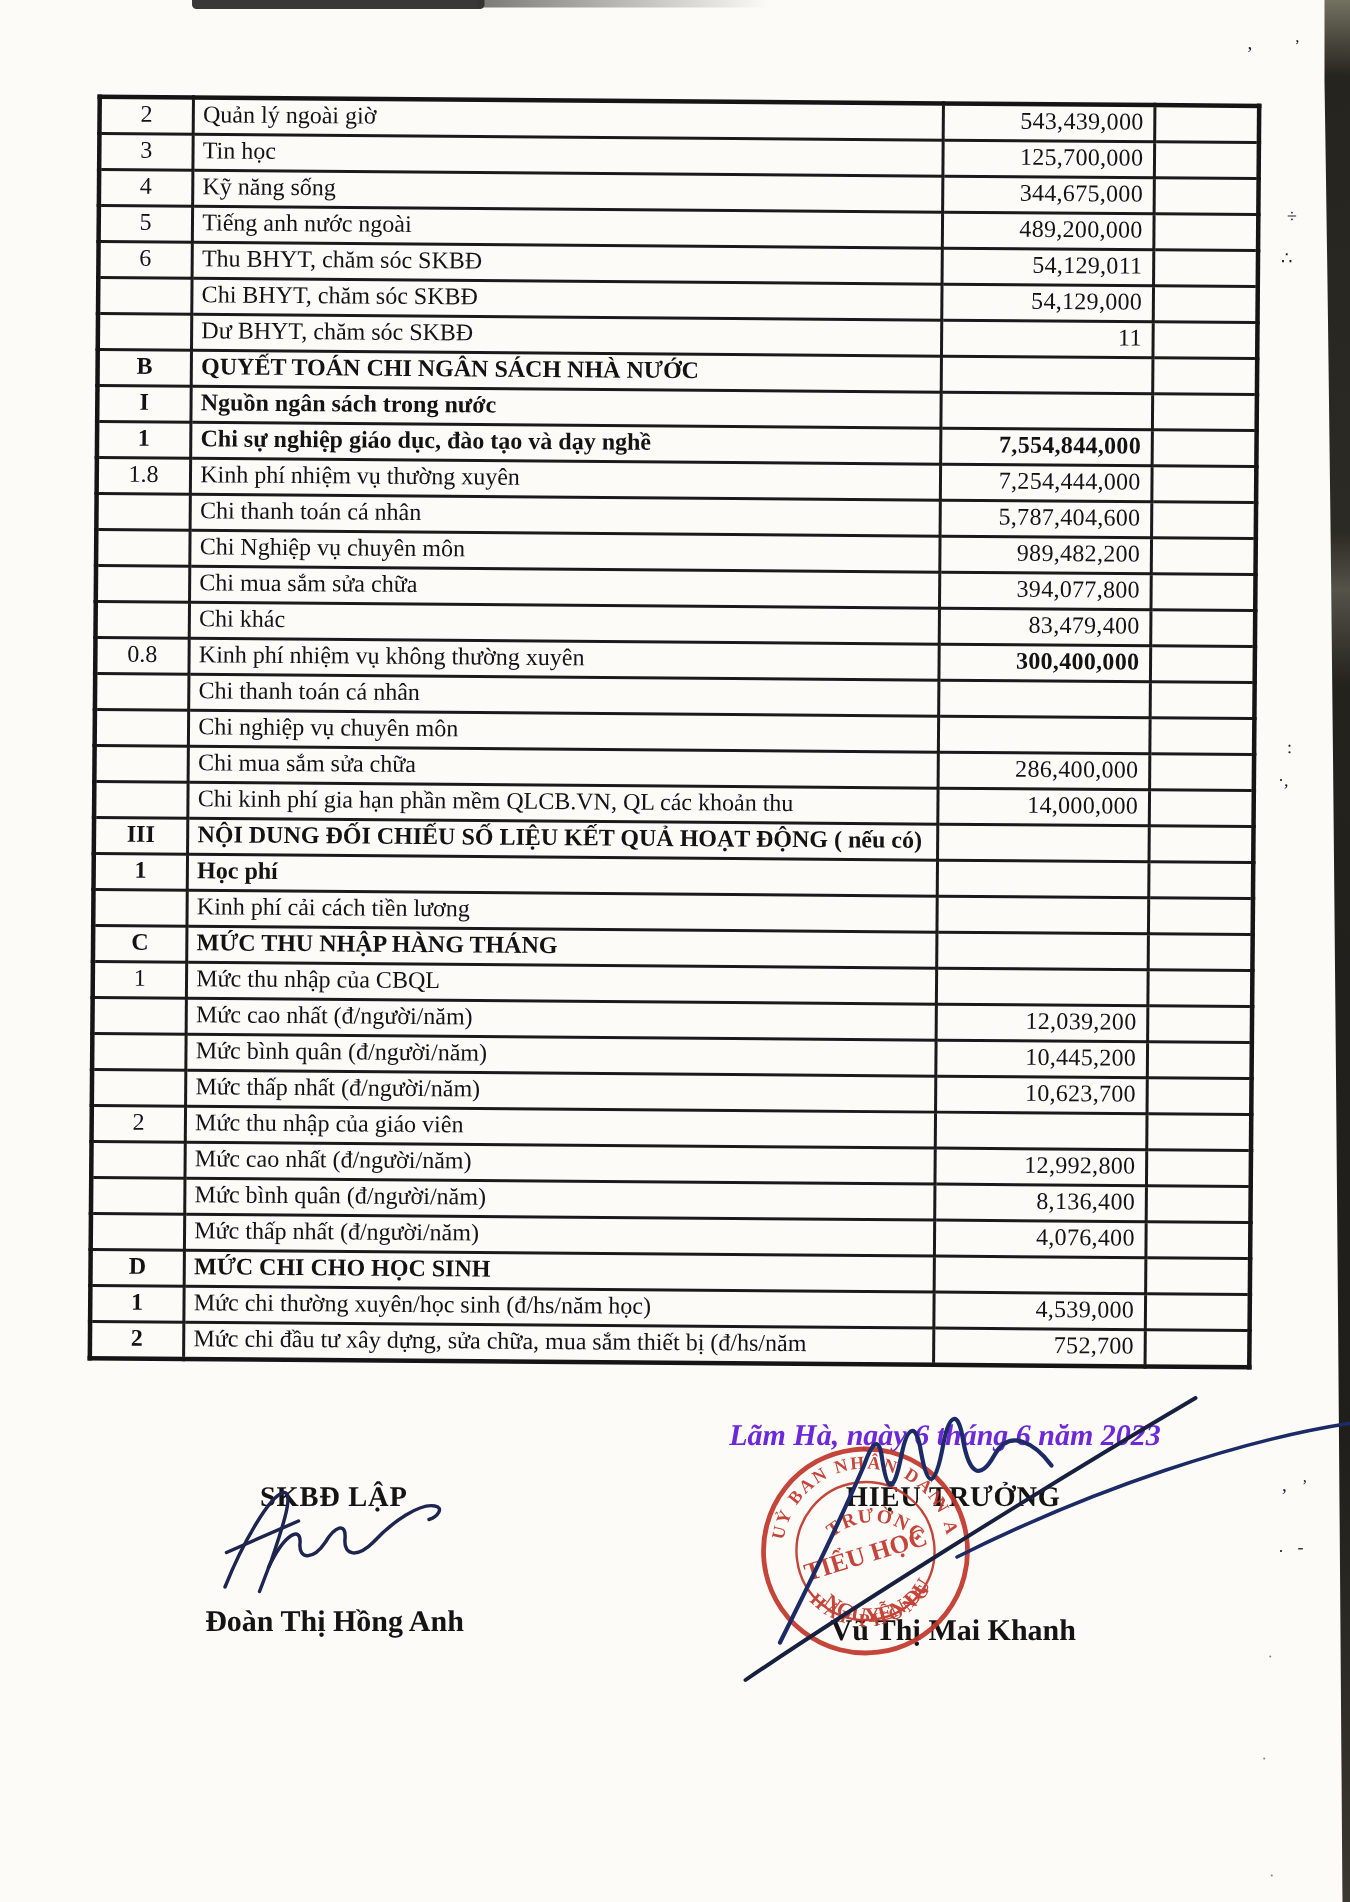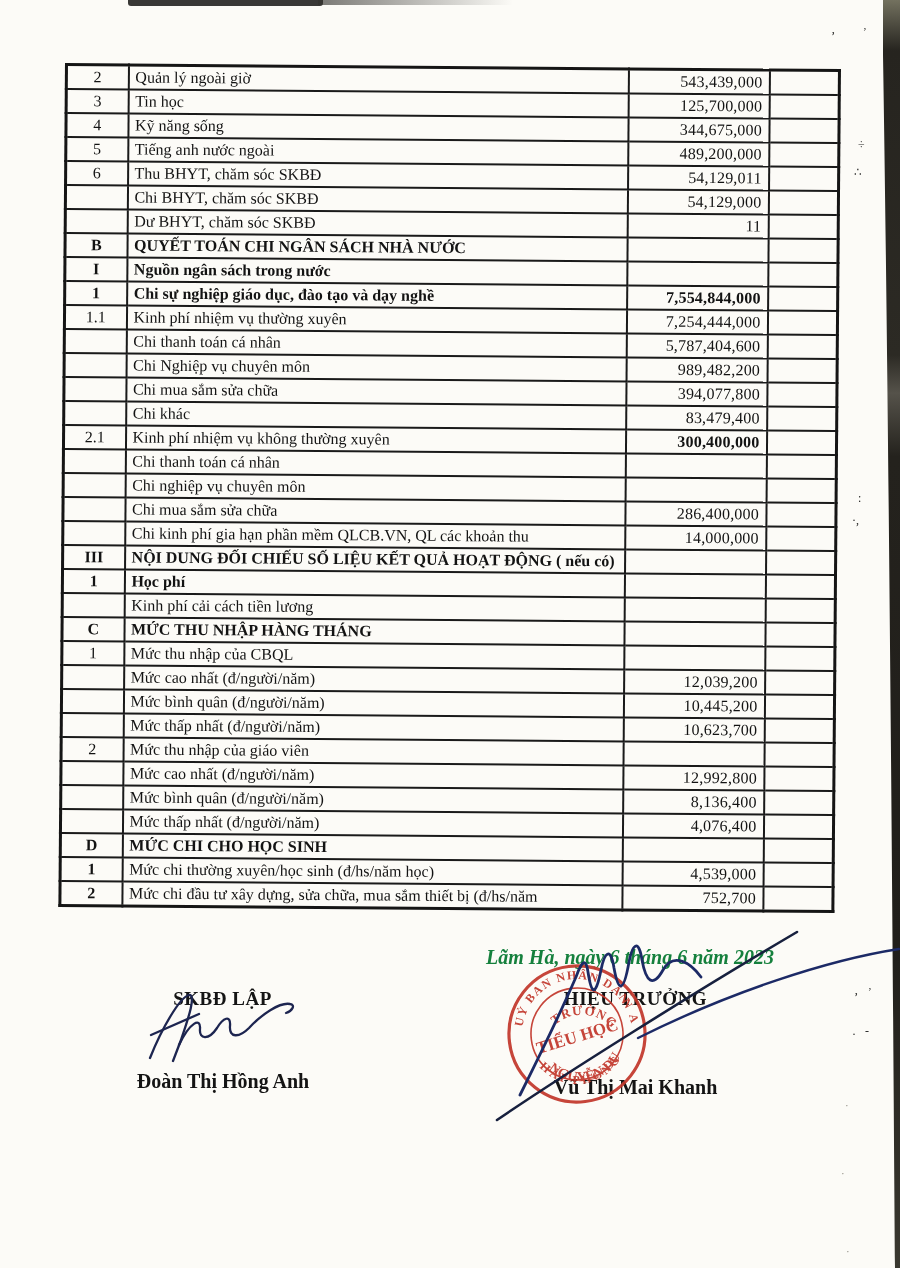--- a/index.html
+++ b/index.html
@@ -20,21 +20,21 @@
   table.report td{border:2px solid #1a1a1a;height:22px;padding:0 6px;font-size:16px;color:#131313;white-space:nowrap;overflow:hidden;line-height:1.05;}
   td.c-no{text-align:center;width:50px;}
   td.c-label{width:486px;}
   td.c-val{text-align:right;width:127px;font-size:16.5px;letter-spacing:.2px;}
   td.c-note{width:56px;}
   tr.bold td{font-weight:700;}
   td.vb{font-weight:700;}
   td.nb{font-weight:700;}
 
   
-  .date-line{position:absolute;left:460px;top:946px;width:340px;text-align:center;font-style:italic;font-weight:600;font-size:20px;color:#15803d;}
+  .date-line{position:absolute;left:460px;top:946px;width:340px;text-align:center;font-style:italic;font-weight:600;font-size:20px;color:#6d28d9;}
   .sign-title{position:absolute;font-weight:700;font-size:19px;letter-spacing:.5px;color:#141414;text-align:center;}
   .sign-title.left{left:120px;top:988px;width:205px;}
   .sign-title.right{left:518px;top:988px;width:235px;}
   .sign-name{position:absolute;font-weight:700;font-size:20px;color:#141414;text-align:center;}
   .sign-name.left{left:108px;top:1070px;width:230px;}
   .sign-name.right{left:518px;top:1076px;width:235px;}
   .stamp-svg{position:absolute;left:495px;top:952px;width:164px;height:164px;opacity:.93;transform:rotate(-7deg);}
   .sig-svg{position:absolute;left:0;top:0;width:900px;height:1268px;pointer-events:none;}
 </style>
 </head>
@@ -136,21 +136,21 @@
             <td class="c-val"></td>
             <td class="c-note"></td>
           </tr>
           <tr class="bold">
             <td class="c-no">1</td>
             <td class="c-label">Chi sự nghiệp giáo dục, đào tạo và dạy nghề</td>
             <td class="c-val">7,554,844,000</td>
             <td class="c-note"></td>
           </tr>
           <tr>
-            <td class="c-no">1.1</td>
+            <td class="c-no">1.8</td>
             <td class="c-label">Kinh phí nhiệm vụ thường xuyên</td>
             <td class="c-val">7,254,444,000</td>
             <td class="c-note"></td>
           </tr>
           <tr>
             <td class="c-no"></td>
             <td class="c-label">Chi thanh toán cá nhân</td>
             <td class="c-val">5,787,404,600</td>
             <td class="c-note"></td>
           </tr>
@@ -166,21 +166,21 @@
             <td class="c-val">394,077,800</td>
             <td class="c-note"></td>
           </tr>
           <tr>
             <td class="c-no"></td>
             <td class="c-label">Chi khác</td>
             <td class="c-val">83,479,400</td>
             <td class="c-note"></td>
           </tr>
           <tr>
-            <td class="c-no">2.1</td>
+            <td class="c-no">0.8</td>
             <td class="c-label">Kinh phí nhiệm vụ không thường xuyên</td>
             <td class="c-val vb">300,400,000</td>
             <td class="c-note"></td>
           </tr>
           <tr>
             <td class="c-no"></td>
             <td class="c-label">Chi thanh toán cá nhân</td>
             <td class="c-val"></td>
             <td class="c-note"></td>
           </tr>

